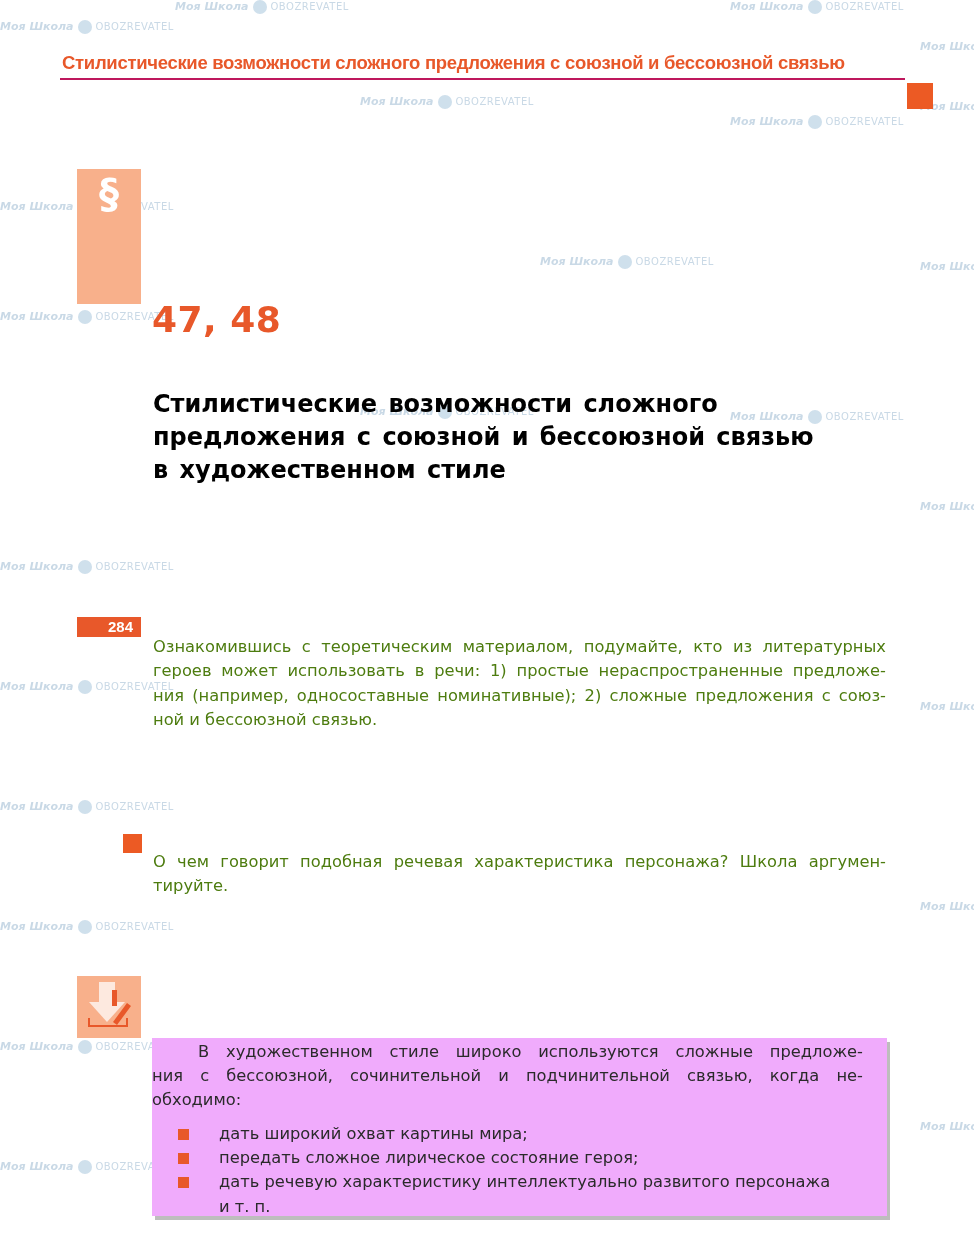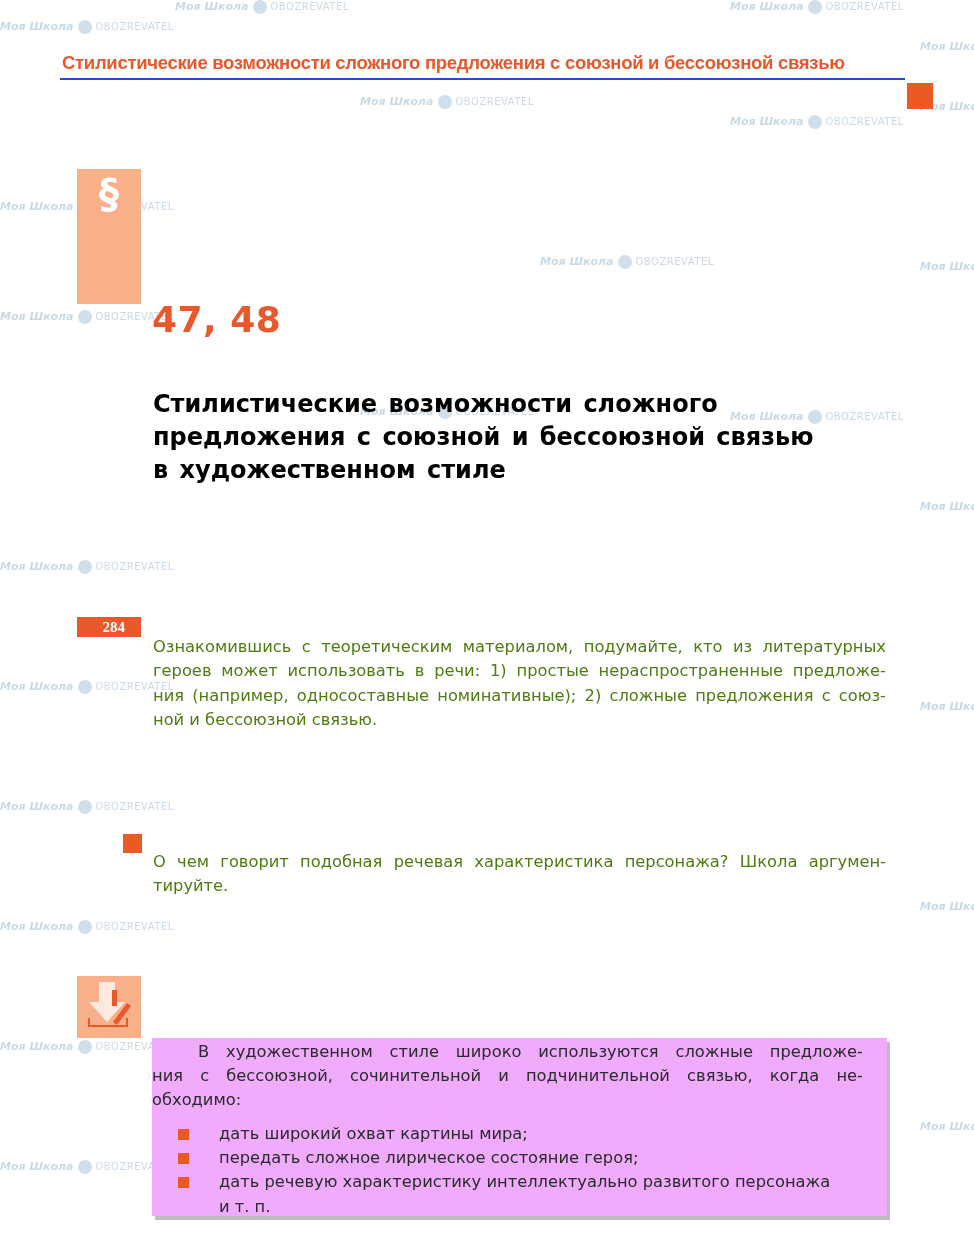--- a/index.html
+++ b/index.html
@@ -8,21 +8,21 @@
     background: #ffffff;
     font-family: "DejaVu Sans", sans-serif;
     color: #2a2a2a;
   }
   .wm { position: absolute; font-size: 11px; color: #c9d9e6; font-style: italic; font-weight: bold; white-space: nowrap; pointer-events: none; z-index: 0; }
   .wm .o { display: inline-block; width: 14px; height: 14px; border-radius: 50%; background: #cfe0ec; vertical-align: middle; margin: 0 4px; }
   .wm .t { font-style: normal; font-weight: normal; font-size: 10px; letter-spacing: 0.5px; }
 
   .running-header {
     position: absolute; left: 60px; top: 50px; width: 845px; height: 28px;
-    border-bottom: 2px solid #1d4ed8;
+    border-bottom: 2px solid #be185d;
   }
   .running-header-text {
     position: absolute; left: 2px; top: 2px;
     font-family: "Liberation Sans", sans-serif; font-weight: bold;
     font-size: 18.5px; color: #e8582a; letter-spacing: -0.3px; white-space: nowrap;
   }
   .header-tab { position: absolute; left: 907px; top: 53px; width: 26px; height: 26px; background: #ec5a24; }
 
   .section-box {
     position: absolute; left: 77px; top: 113px; width: 64px; height: 135px;
@@ -38,22 +38,22 @@
   }
   .section-title {
     position: absolute; left: 153px; top: 156px; width: 720px;
     color: #000000; font-family: "DejaVu Sans", sans-serif; font-weight: bold; font-size: 24px; line-height: 33px;
     word-spacing: 3px;
   }
 
   .ex-badge {
     position: absolute; left: 77px; width: 64px; height: 20px;
     background: #e8582a; color: #ffffff;
-    font-family: Liberation Serif, serif; font-weight: bold; font-size: 15px;
-    text-align: right; padding-right: 16px; box-sizing: border-box; line-height: 20px;
+    font-family: Liberation Sans, sans-serif; font-weight: bold; font-size: 15px;
+    text-align: right; padding-right: 8px; box-sizing: border-box; line-height: 20px;
   }
   .text {
     position: absolute; left: 153px; width: 733px;
     font-family: "DejaVu Sans", sans-serif; font-size: 16.3px; line-height: 24.3px; color: #4d7c0f;
     text-align: justify;
   }
   .line { display: block; text-align: justify; text-align-last: justify; }
   .line.last { text-align-last: left; }
   .small-square { position: absolute; left: 123px; top: 386px; width: 19px; height: 19px; background: #ec5a24; }
 

